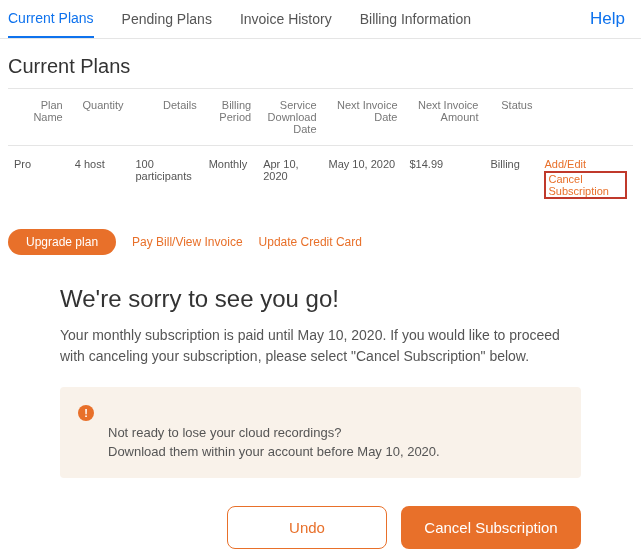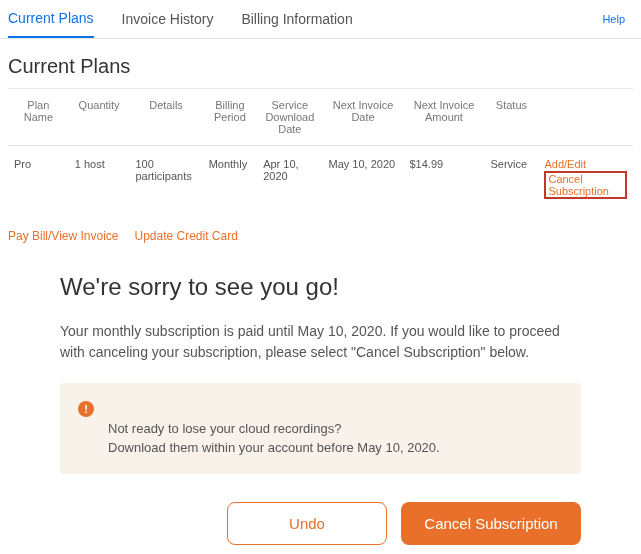--- a/index.html
+++ b/index.html
@@ -1,55 +1,56 @@
 <!DOCTYPE html>
 <html><head>
 <meta charset="utf-8">
 <style>
   * { box-sizing: border-box; margin: 0; padding: 0; }
   body { font-family: -apple-system, BlinkMacSystemFont, "Segoe UI", Arial, sans-serif; background: #fff; color: #333; width: 641px; font-size: 13px; }
   .tabs { display: flex; border-bottom: 1px solid #e5e5e5; padding: 0 8px; align-items: center; }
   .tab { padding: 10px 0; margin-right: 28px; cursor: pointer; color: #555; font-size: 14px; }
   .tab.active { color: #0e72ed; border-bottom: 2px solid #0e72ed; font-weight: 500; }
-  .help { margin-left: auto; color: #0e72ed; font-size: 11px; cursor: pointer; padding-right: 8px;}
+  .help { margin-left: auto; color: #0e72ed; font-size: 17px; cursor: pointer; padding-right: 8px;}
   .page-title { font-size: 20px; font-weight: 400; padding: 16px 8px 10px; color: #333; }
   .table-wrap { padding: 0 8px; }
   table { width: 100%; border-collapse: collapse; font-size: 11px; }
   thead tr { border-top: 1px solid #e5e5e5; border-bottom: 1px solid #e5e5e5; }
-  th { text-align: center; padding: 10px 6px; color: #777; font-weight: 400; font-size: 11px; vertical-align: top; }
+  th { text-align: right; padding: 10px 6px; color: #777; font-weight: 400; font-size: 11px; vertical-align: top; }
   td { padding: 12px 6px; vertical-align: top; color: #555; font-size: 11px; }
   .col-plan { width: 9%; }
   .col-qty { width: 9%; }
   .col-det { width: 10%; }
   .col-bill { width: 8%; }
   .col-eff { width: 9%; }
   .col-next { width: 12%; }
   .col-amt { width: 12%; }
   .col-stat { width: 8%; }
   .col-act { width: 14%; }
   .link { color: #e8702a; cursor: pointer; font-size: 11px; display: block; }
   .link-box { border: 2px solid #c0392b; padding: 0 2px; margin-top: 1px; display: inline-block; }
   .action-bar { display: flex; align-items: center; gap: 16px; padding: 18px 8px 20px; }
   .btn-upgrade { background: #e8702a; color: #fff; border: none; border-radius: 16px; padding: 6px 18px; font-size: 12px; cursor: pointer; }
   .flat-link { color: #e8702a; font-size: 12px; cursor: pointer; }
   .cancel-area { padding: 10px 60px 20px; }
-  .sorry-title { font-size: 24px; font-weight: 500; color: #333; margin-bottom: 20px; }
+  .sorry-title { font-size: 24px; font-weight: 500; color: #333; margin-bottom: 12px; }
   .sorry-body { font-size: 14px; color: #555; line-height: 1.5; margin-bottom: 20px; }
   .warn-box { background: #f9f2ea; border-radius: 4px; padding: 16px 18px; display: flex; gap: 14px; margin-bottom: 28px; }
   .warn-icon { width: 16px; height: 16px; flex-shrink: 0; background: #e8702a; border-radius: 50%; color: #fff; font-size: 11px; font-weight: bold; display: flex; align-items: center; justify-content: center; margin-top: 2px;}
   .warn-text { font-size: 13px; color: #555; line-height: 1.5; }
   .btn-row { display: flex; justify-content: flex-end; gap: 14px; }
   .btn-undo { border: 1px solid #e8702a; background: #fff; color: #e8702a; padding: 12px 0; width: 160px; border-radius: 8px; font-size: 15px; cursor: pointer; font-weight: 500; }
   .btn-cancel { border: none; background: #e8702a; color: #fff; padding: 12px 0; width: 180px; border-radius: 8px; font-size: 15px; cursor: pointer; font-weight: 500; }
 </style>
 </head>
 <body>
 
 <div class="tabs">
   <div class="tab active">Current Plans</div>
+  <div class="tab">Pending Plans</div>
   <div class="tab">Invoice History</div>
   <div class="tab">Billing Information</div>
   <div class="help">Help</div>
 </div>
 
 <div class="page-title">Current Plans</div>
 
 <div class="table-wrap">
   <table>
     <thead>
@@ -61,39 +62,40 @@
         <th class="col-eff">Service Download Date</th>
         <th class="col-next">Next Invoice Date</th>
         <th class="col-amt">Next Invoice Amount</th>
         <th class="col-stat">Status</th>
         <th class="col-act"></th>
       </tr>
     </thead>
     <tbody>
       <tr>
         <td>Pro</td>
-        <td>1 host</td>
+        <td>4 host</td>
         <td>100 participants</td>
         <td>Monthly</td>
         <td>Apr 10, 2020</td>
         <td>May 10, 2020</td>
         <td>$14.99</td>
-        <td>Service</td>
+        <td>Billing</td>
         <td>
           <span class="link">Add/Edit</span>
           <span class="link-box">
             <span class="link" style="display:inline;">Cancel Subscription</span>
           </span>
         </td>
       </tr>
     </tbody>
   </table>
 </div>
 
 <div class="action-bar">
+  <button class="btn-upgrade">Upgrade plan</button>
   <span class="flat-link">Pay Bill/View Invoice</span>
   <span class="flat-link">Update Credit Card</span>
 </div>
 
 <div class="cancel-area">
   <div class="sorry-title">We're sorry to see you go!</div>
   <div class="sorry-body">Your monthly subscription is paid until May 10, 2020. If you would like to proceed with canceling your subscription, please select "Cancel Subscription" below.</div>
   <div class="warn-box">
     <div class="warn-icon">!</div>
     <div class="warn-text">

